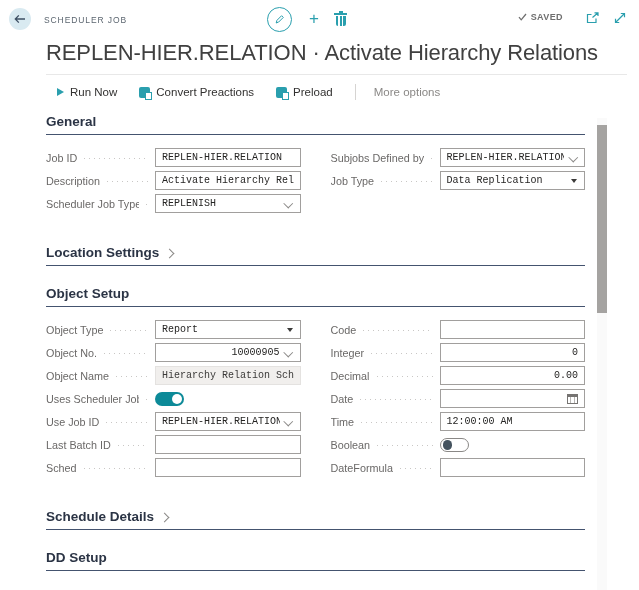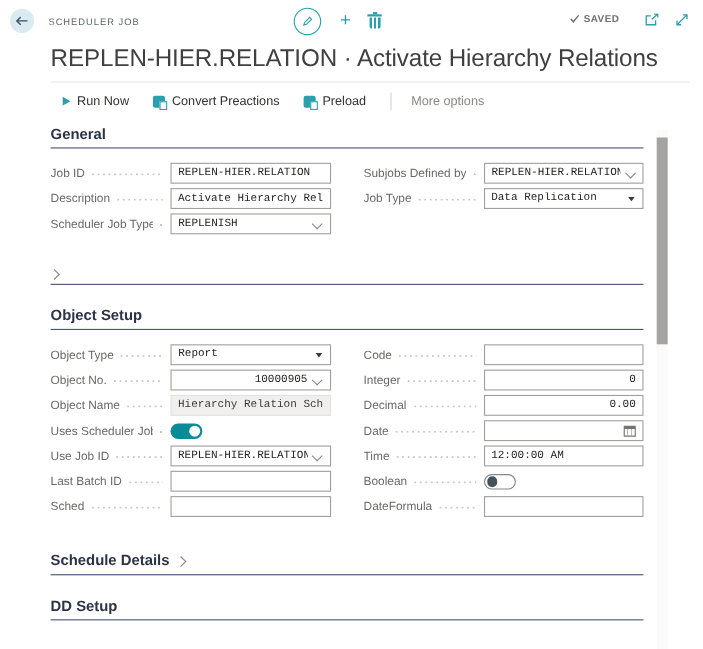--- a/index.html
+++ b/index.html
@@ -196,20 +196,21 @@
           </div>
         <div class="ctrl select">
             <input value="Data Replication" style="">
             <span class="tri-down"></span>
           </div>
       </div>
     </div>
   </div>
 
   <div class="sec-head mt-location">
+    <span>Location Settings</span>
     <span class="sec-chev"></span>
   </div>
 
   <div class="sec-head mt-object">
     <span>Object Setup</span>
   </div>
   <div class="fields">
     <div class="col">
       <div class="field">
         <div class="flabel">

